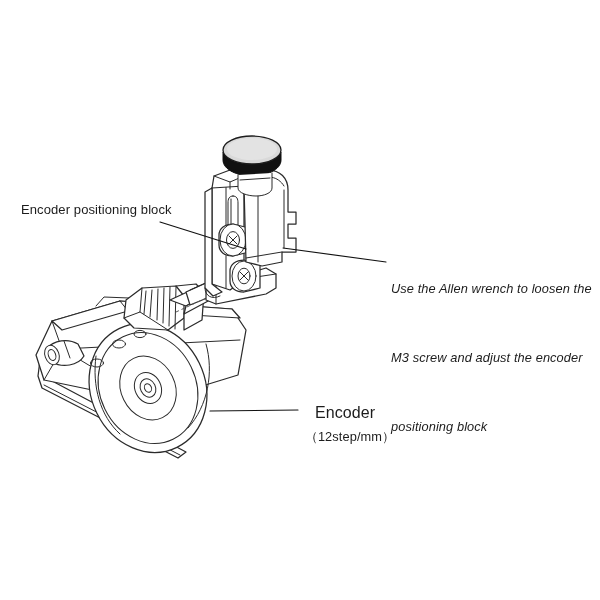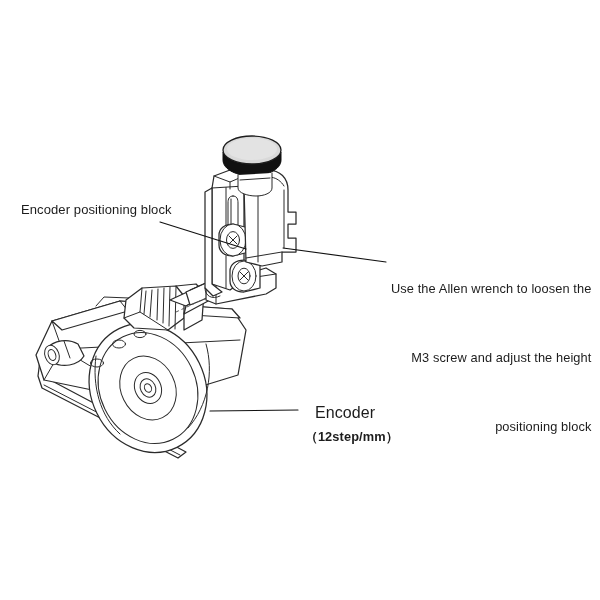--- a/index.html
+++ b/index.html
@@ -26,43 +26,42 @@
     height: 600px;
   }
   .anno {
     position: absolute;
     color: #1c1c1c;
     font-family: "Liberation Sans", sans-serif;
     white-space: pre;
     line-height: 23px;
     font-size: 12.8px;
     letter-spacing: 0.1px;
-    text-align: right;
   }
   #lbl-block {
     left: 21px;
     top: 198px;
     font-size: 13px;
   }
   #lbl-instruction {
     left: 391px;
     top: 231px;
     font-size: 12.8px;
+    font-style: italic;
   }
   #lbl-instruction div { line-height: 23px; }
   #lbl-encoder {
     left: 315px;
     top: 401px;
     font-size: 16px;
   }
   #lbl-encoder-spec {
     left: 305px;
     top: 425px;
     font-size: 12.8px;
-    font-weight: bold;
   }
 </style>
 </head>
 <body>
 
 <div id="stage">
 
   <svg id="drawing" viewBox="0 0 600 600" xmlns="http://www.w3.org/2000/svg">
 
     <defs>
@@ -231,21 +230,21 @@
     <path class="lead" d="M 160 222 L 246 249"></path>
     <path class="lead" d="M 283 248 L 386 262"></path>
     <path class="lead" d="M 210 411 L 298 410"></path>
 
   </svg>
 
   <div class="anno" id="lbl-block">Encoder positioning block</div>
 
   <div class="anno" id="lbl-instruction">
     <div>Use the Allen wrench to loosen the</div>
-    <div>M3 screw and adjust the height</div>
+    <div>M3 screw and adjust the encoder</div>
     <div>positioning block</div>
   </div>
 
   <div class="anno" id="lbl-encoder">Encoder</div>
 
   <div class="anno" id="lbl-encoder-spec">（12step/mm）</div>
 
 </div>
 
 </body></html>

